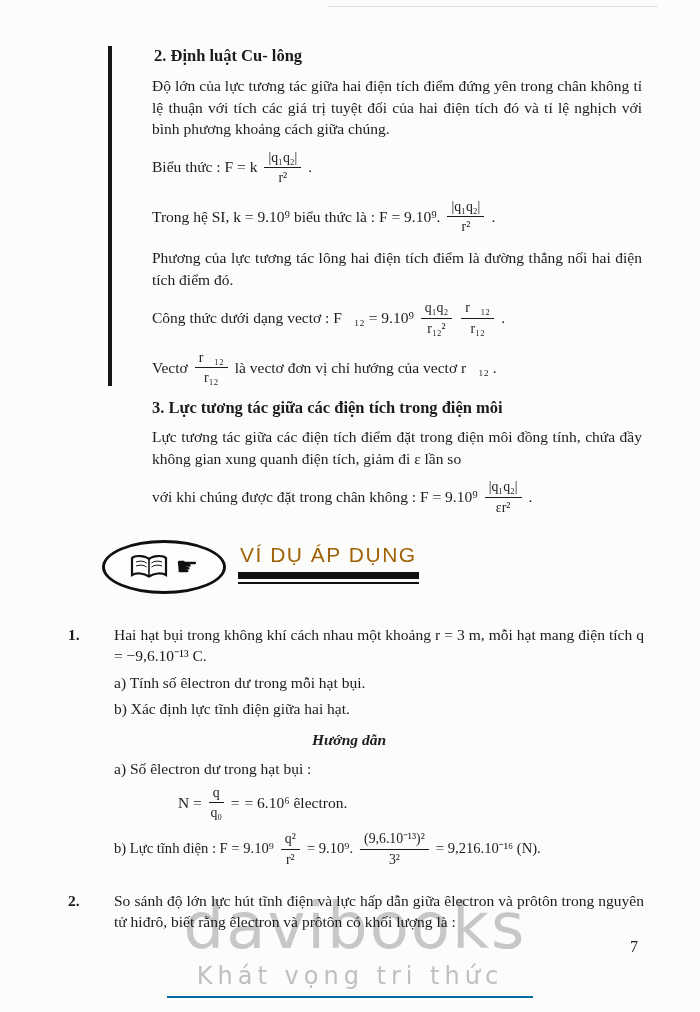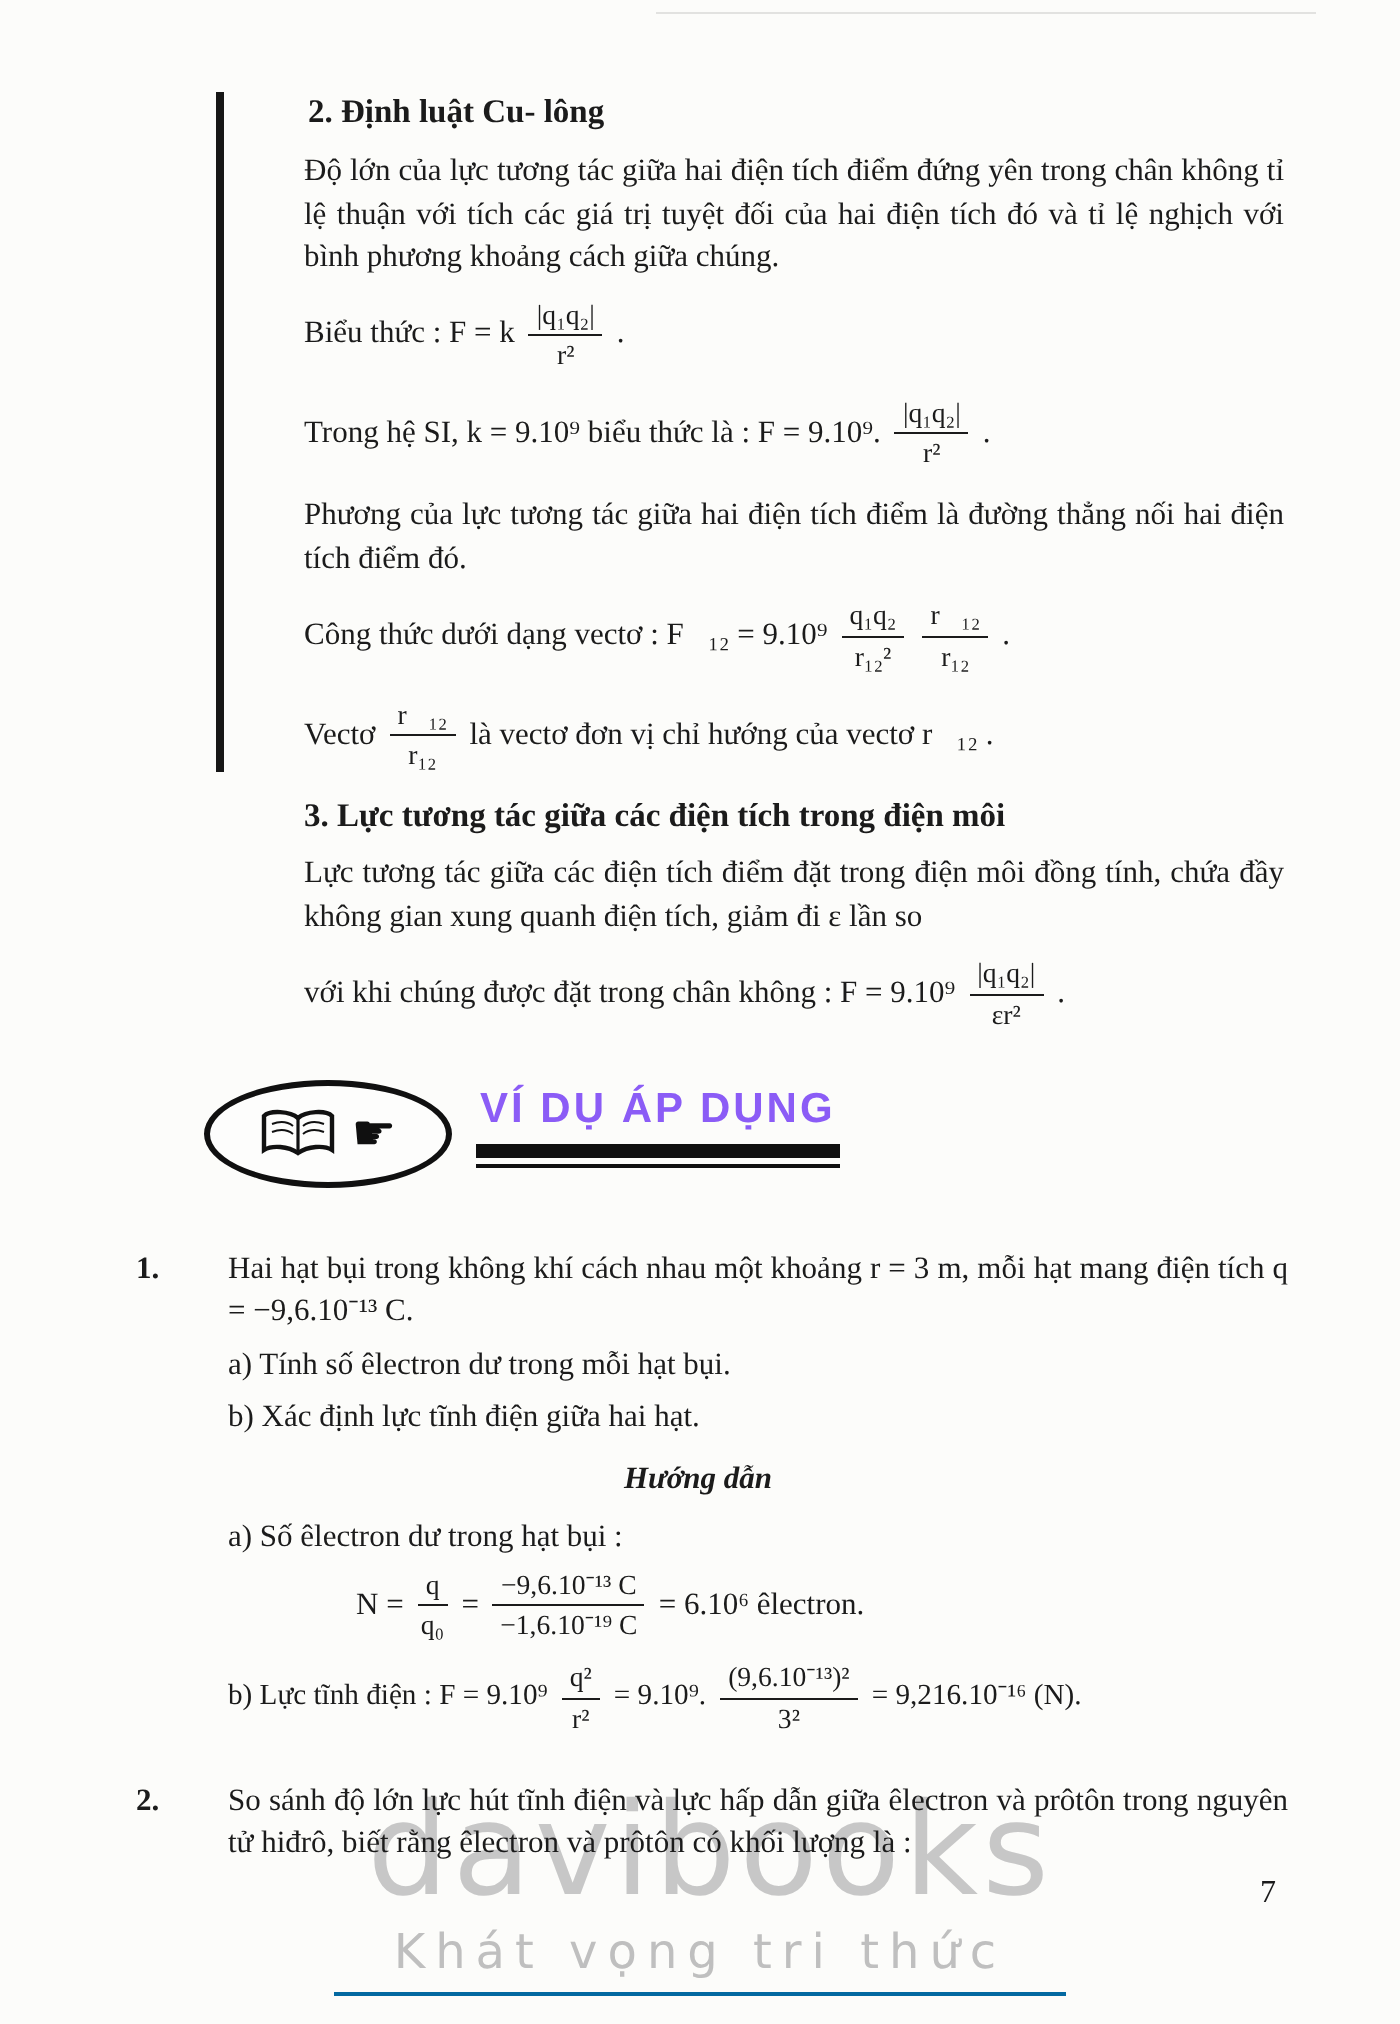--- a/index.html
+++ b/index.html
@@ -18,22 +18,22 @@
   .frac .den{padding-top:1px;}
 
   .theory2{margin:4px 58px 12px 152px;}
   .theory2 h3{font-size:16.5px;margin:4px 0 8px;font-weight:700;}
 
   .banner{display:flex;align-items:flex-start;margin:24px 0 0 102px;gap:12px;}
   .oval{flex:0 0 auto;width:118px;height:48px;border:3px solid #101010;border-radius:50%;
         display:flex;align-items:center;justify-content:center;gap:8px;background:#fdfdfc;}
   .hand{font-family:"DejaVu Sans",sans-serif;font-size:25px;line-height:1;color:#101010;}
   .banner-col{display:flex;flex-direction:column;padding-top:3px;}
-  .banner-title{font-family:"Liberation Sans",sans-serif;font-weight:700;font-size:21px;
-                letter-spacing:1.5px;color:#8b5cf6;padding:0 2px 5px;}
+  .banner-title{font-family:"Liberation Sans",sans-serif;font-weight:400;font-size:21px;
+                letter-spacing:1.5px;color:#a16207;padding:0 2px 5px;}
   .bar-thick{height:7px;background:#101010;}
   .bar-thin{height:2px;background:#101010;margin-top:3px;}
 
   .problems{margin:30px 56px 0 68px;}
   .prob{display:flex;margin-bottom:10px;}
   .prob-num{flex:0 0 46px;font-weight:700;font-size:15.5px;line-height:21.5px;}
   .prob-body{flex:1;font-size:15.5px;line-height:21.5px;text-align:justify;}
   .subline{margin-top:5px;text-align:left;}
   .guide{text-align:center;font-weight:700;font-style:italic;margin:9px 60px 8px 0;}
   .formula-n{margin:4px 0 8px 64px;}
@@ -68,21 +68,21 @@
 
       <div class="fline">
         <span>Trong hệ SI, k = 9.10⁹ biểu thức là :  F = 9.10⁹.</span>
         <span class="frac">
           <span class="num">|q₁q₂|</span>
           <span class="den">r²</span>
         </span>
         <span>.</span>
       </div>
 
-      <p class="para">Phương của lực tương tác giữa hai điện tích điểm là đường thẳng nối hai điện tích điểm đó.</p>
+      <p class="para">Phương của lực tương tác lông hai điện tích điểm là đường thẳng nối hai điện tích điểm đó.</p>
 
       <div class="fline">
         <span>Công thức dưới dạng vectơ :  F⃗₁₂ = 9.10⁹</span>
         <span class="frac">
           <span class="num">q₁q₂</span>
           <span class="den">r₁₂²</span>
         </span>
         <span class="frac">
           <span class="num">r⃗₁₂</span>
           <span class="den">r₁₂</span>
@@ -143,24 +143,20 @@
           <div class="guide">Hướng dẫn</div>
           <div class="subline">a) Số êlectron dư trong hạt bụi :</div>
 
           <div class="fline formula-n">
             <span>N =</span>
             <span class="frac">
               <span class="num">q</span>
               <span class="den">q₀</span>
             </span>
             <span>=</span>
-            <span class="frac">
-              <span class="num">−9,6.10⁻¹³ C</span>
-              <span class="den">−1,6.10⁻¹⁹ C</span>
-            </span>
             <span>= 6.10⁶ êlectron.</span>
           </div>
 
           <div class="fline small">
             <span>b) Lực tĩnh điện :  F = 9.10⁹</span>
             <span class="frac">
               <span class="num">q²</span>
               <span class="den">r²</span>
             </span>
             <span>= 9.10⁹.</span>

